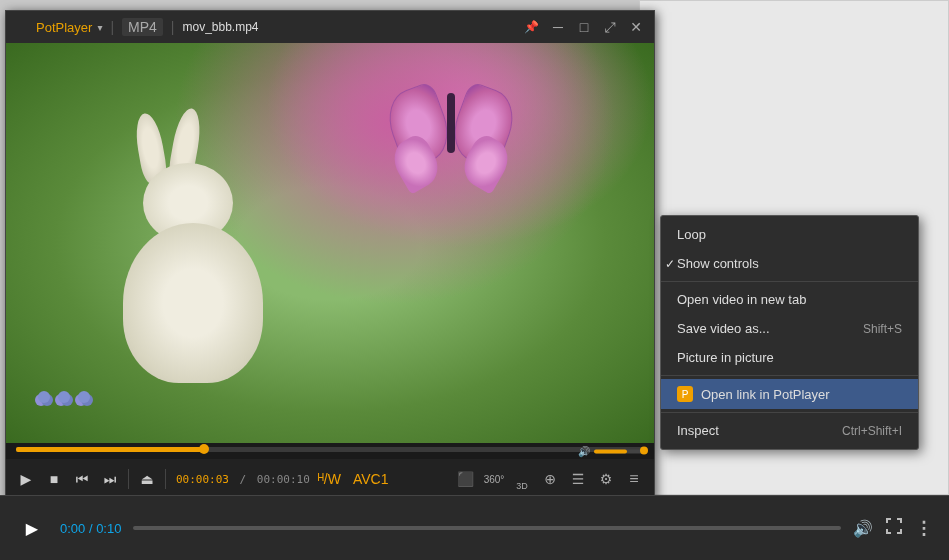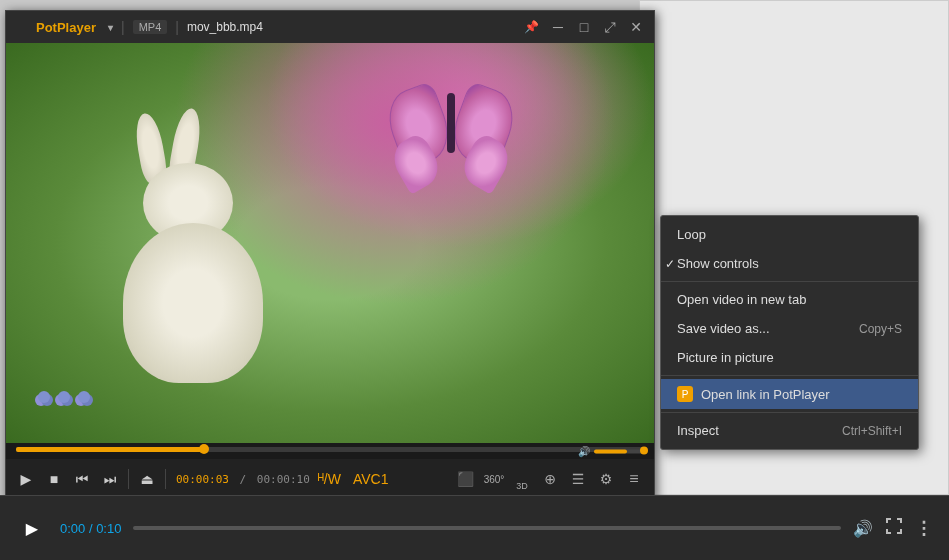--- a/index.html
+++ b/index.html
@@ -32,40 +32,40 @@
       display: flex;
       align-items: center;
       padding: 0 8px;
       gap: 8px;
       flex-shrink: 0;
     }
 
     .titlebar-logo {
       color: #e8a000;
       font-size: 13px;
-      font-weight: bold;
-      display: flex;
-      align-items: center;
-      gap: 12px;
+      font-weight: normal;
+      display: flex;
+      align-items: center;
+      gap: 5px;
       padding-left: 22px;
     }
 
     .titlebar-logo span.arrow {
       color: #aaa;
       font-size: 10px;
     }
 
     .titlebar-sep {
       color: #555;
       font-size: 14px;
     }
 
     .titlebar-format {
       color: #aaa;
-      font-size: 11px;
+      font-size: 14px;
       background: #3a3a3a;
       padding: 1px 6px;
       border-radius: 2px;
     }
 
     .titlebar-filename {
       color: #ddd;
       font-size: 12px;
       text-align: center;
     }
@@ -625,21 +625,21 @@
     <span>Show controls</span>
   </div>
   <div class="ctx-sep"></div>
 
   <div class="ctx-item">
     <span>Open video in new tab</span>
   </div>
 
   <div class="ctx-item">
     <span>Save video as...</span>
-    <span class="shortcut">Copy+S</span>
+    <span class="shortcut">Shift+S</span>
   </div>
 
 
   <div class="ctx-item">
     <span>Picture in picture</span>
   </div>
 
   <div class="ctx-sep"></div>
 
   <div class="ctx-item" style="background:#3d5a8a;">

